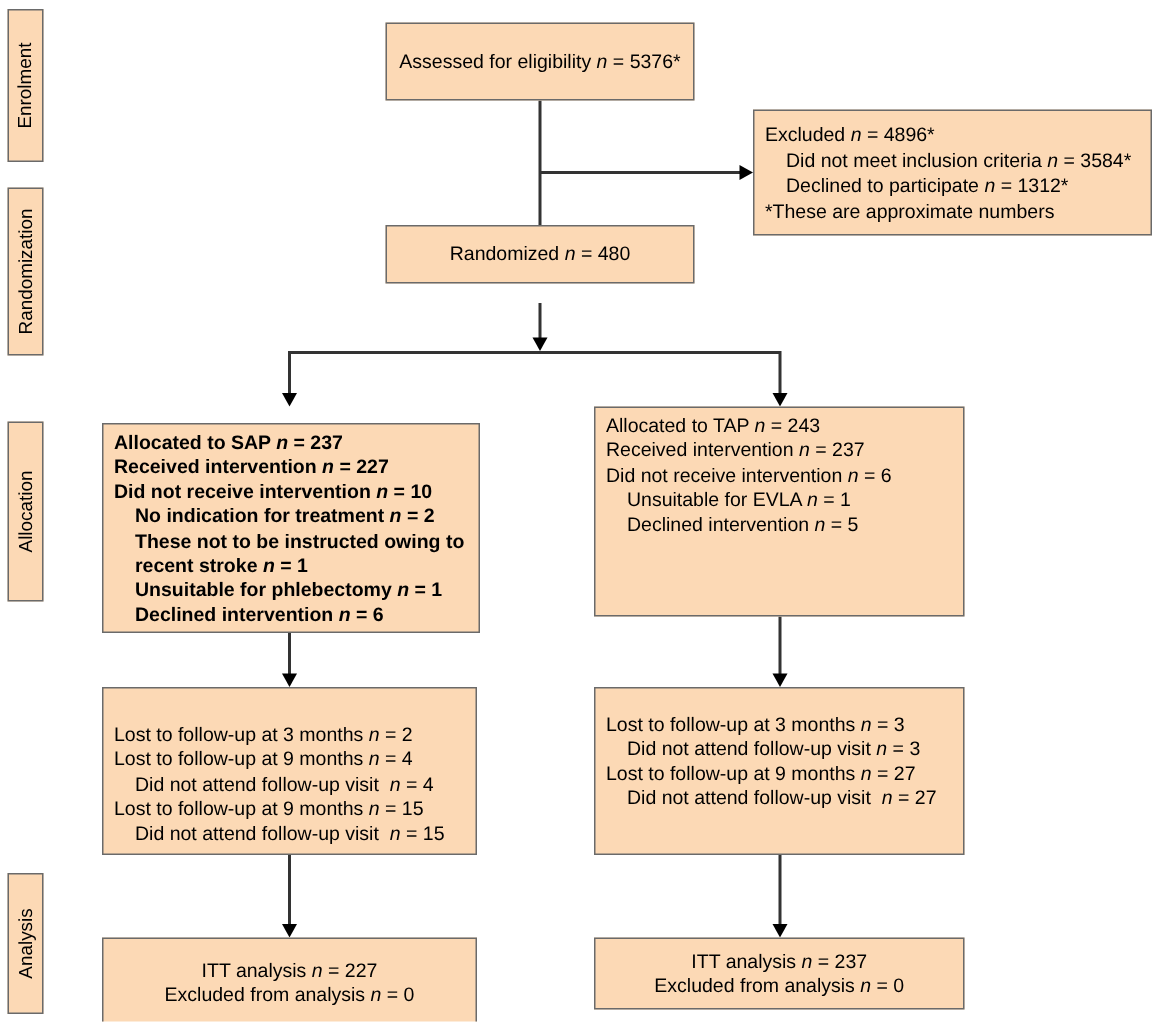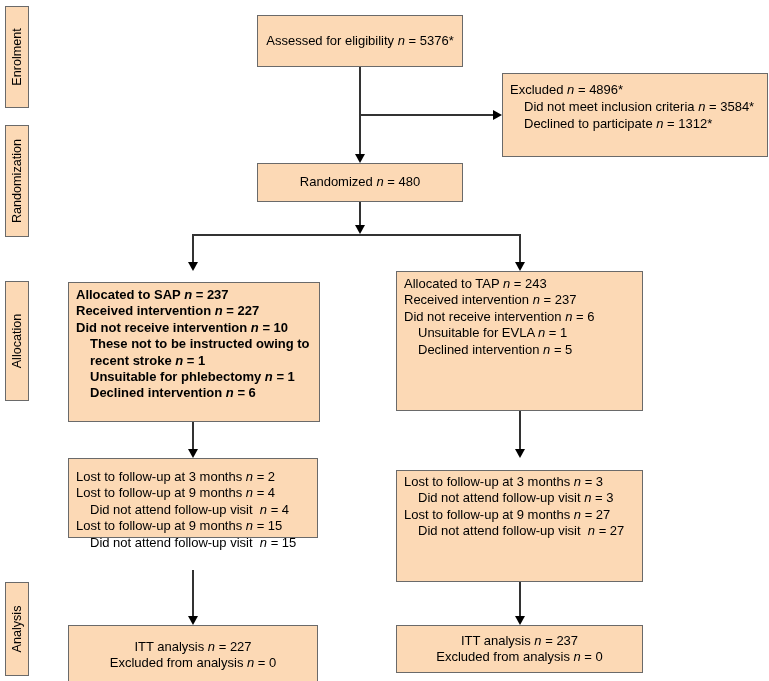--- a/index.html
+++ b/index.html
@@ -36,25 +36,25 @@
     border-left:9px solid var(--arrowhead,#000);
   }
   
   #sb-enrolment     { top:6px;   height:102px; }
   #sb-randomization { top:125px; height:112px; }
   #sb-allocation    { top:281px; height:120px; }
   #sb-analysis      { top:582px; height:94px;  }
   
   #box-assessed    { left:257px; top:15px;  width:206px; height:52px; }
   #box-excluded    { left:502px; top:73px;  width:266px; height:84px; line-height:17px; padding-top:7px; }
-  #box-randomized  { left:257px; top:163px; width:206px; height:39px; }
+  #box-randomized  { left:257px; top:150px; width:206px; height:39px; }
   #box-alloc-left  { left:68px;  top:282px; width:252px; height:140px;font-weight:bold; }
   #box-alloc-right { left:396px; top:271px; width:247px; height:140px; }
-  #box-fu-left     { left:68px;  top:458px; width:250px; height:80px; padding-top:10px; }
-  #box-fu-right    { left:396px; top:470px; width:247px; height:112px; padding-top:3px; }
+  #box-fu-left     { left:68px;  top:458px; width:250px; height:112px; padding-top:23px; }
+  #box-fu-right    { left:396px; top:458px; width:247px; height:112px; padding-top:16px; }
   #box-itt-left    { left:68px;  top:625px; width:250px; height:60px; }
   #box-itt-right   { left:396px; top:625px; width:247px; height:48px; }
   
   #c1  { left:359px; top:67px;  height:88px; }
   #a1  { left:355px; top:154px; }
   #c2  { left:360px; top:114px; width:134px; }
   #a2  { left:493px; top:110px; }
   #c3  { left:359px; top:202px; height:24px; }
   #a3  { left:355px; top:225px; }
   #c4  { left:192px; top:234px; width:329px; }
@@ -109,28 +109,30 @@
   <div class="vline" id="c10"></div>
   <div class="arrow-down" id="a10"></div>
 
   <div class="box center" id="box-assessed">
       <div class="line">Assessed for eligibility <i>n</i> = 5376*</div>
     </div>
   <div class="box" id="box-excluded">
       <div class="line">Excluded <i>n</i> = 4896*</div>
       <div class="line indent-1">Did not meet inclusion criteria <i>n</i> = 3584*</div>
       <div class="line indent-1">Declined to participate <i>n</i> = 1312*</div>
+      <div class="line">*These are approximate numbers</div>
     </div>
   <div class="box center" id="box-randomized">
       <div class="line">Randomized <i>n</i> = 480</div>
     </div>
   <div class="box" id="box-alloc-left">
       <div class="line">Allocated to SAP <i>n</i> = 237</div>
       <div class="line">Received intervention <i>n</i> = 227</div>
       <div class="line">Did not receive intervention <i>n</i> = 10</div>
+      <div class="line indent-1">No indication for treatment <i>n</i> = 2</div>
       <div class="line indent-1">These not to be instructed owing to</div>
       <div class="line indent-1">recent stroke <i>n</i> = 1</div>
       <div class="line indent-1">Unsuitable for phlebectomy <i>n</i> = 1</div>
       <div class="line indent-1">Declined intervention <i>n</i> = 6</div>
     </div>
   <div class="box" id="box-alloc-right">
       <div class="line">Allocated to TAP <i>n</i> = 243</div>
       <div class="line">Received intervention <i>n</i> = 237</div>
       <div class="line">Did not receive intervention <i>n</i> = 6</div>
       <div class="line indent-1">Unsuitable for EVLA <i>n</i> = 1</div>

